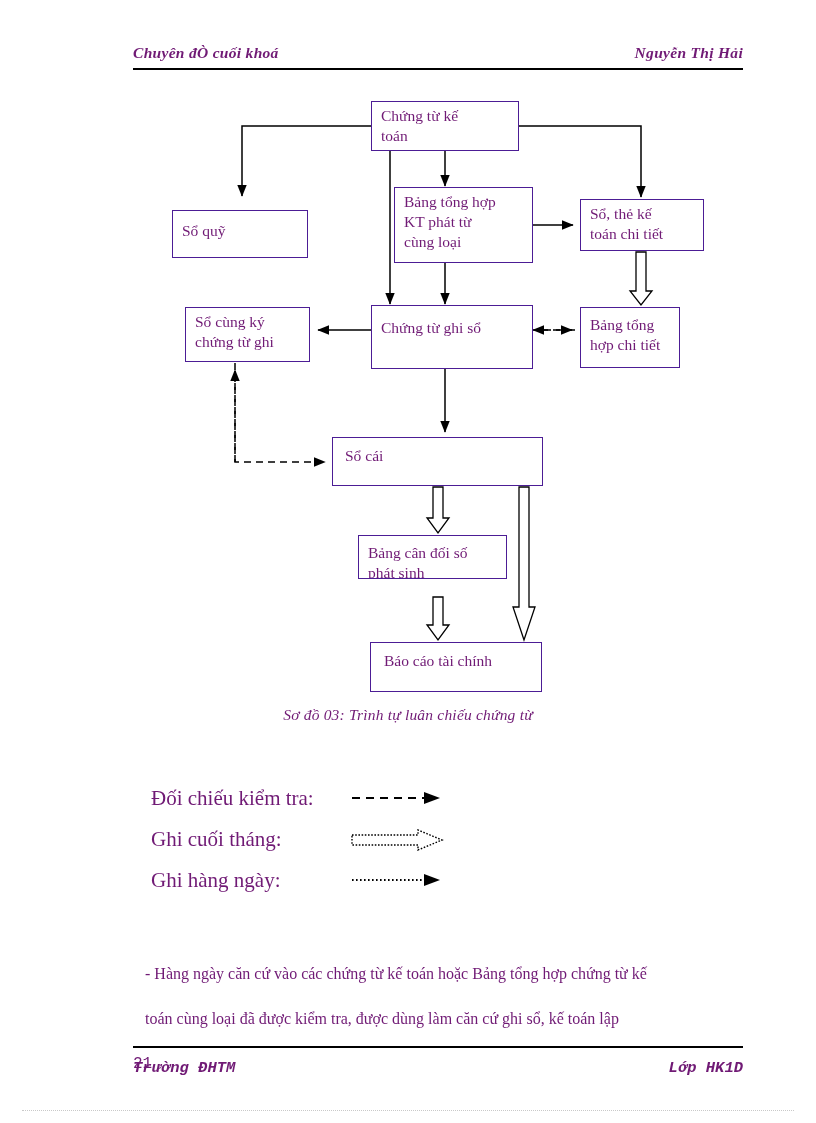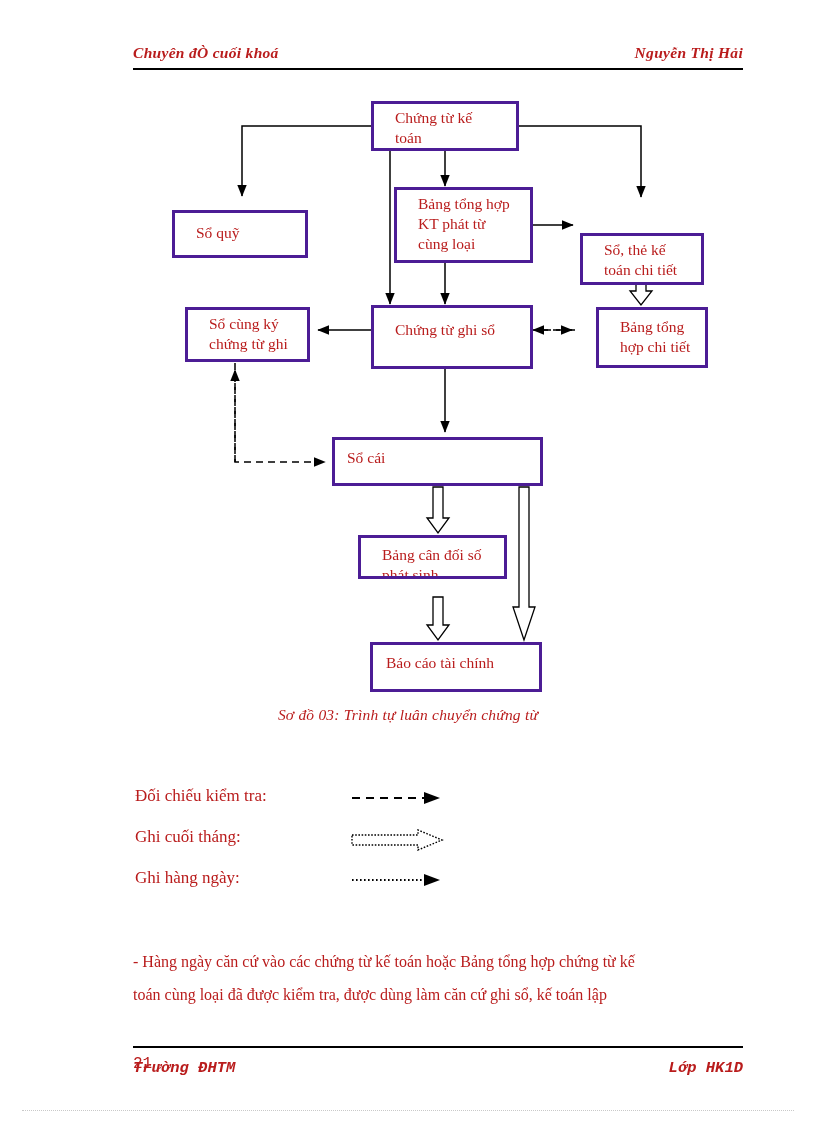--- a/index.html
+++ b/index.html
@@ -8,21 +8,21 @@
     padding: 0;
     background: #ffffff;
   }
   #page {
     position: relative;
     width: 816px;
     height: 1123px;
     background: #ffffff;
     overflow: hidden;
     font-family: "Liberation Serif", "DejaVu Serif", serif;
-    color: #b91c1c;
+    color: #701a75;
   }
 
   
   #header {
     position: absolute;
     left: 133px;
     top: 44px;
     width: 610px;
     height: 26px;
   }
@@ -51,26 +51,26 @@
     position: absolute;
     left: 0;
     top: 0;
     width: 816px;
     height: 740px;
   }
   #diagram svg { display: block; }
 
   .dbox {
     position: absolute;
-    border: 3px solid #4c1d95;
+    border: 1px solid #4c1d95;
     background: #fff;
     box-sizing: border-box;
     font-size: 15.5px;
     line-height: 1.28;
-    padding: 4px 0 0 21px;
+    padding: 4px 0 0 9px;
     overflow: hidden;
   }
   .dbox span { display: block; white-space: nowrap; }
 
   
   #caption {
     position: absolute;
     left: 0;
     top: 706px;
     width: 816px;
@@ -86,43 +86,43 @@
     left: 135px;
     top: 786px;
     width: 360px;
   }
   .legend-row {
     position: relative;
     height: 41px;
   }
   .legend-label {
     position: absolute;
-    left: 0;
+    left: 16px;
     top: 0;
-    font-size: 17px;
+    font-size: 21px;
     white-space: nowrap;
   }
   .legend-art {
     position: absolute;
     left: 215px;
     top: 2px;
     width: 110px;
     height: 22px;
   }
 
   
   #body-text {
     position: absolute;
     left: 133px;
     top: 946px;
     width: 612px;
     font-size: 16px;
     line-height: 2.05;
   }
-  #body-text p { margin: 0; }
+  #body-text p { margin: 12px; }
 
   
   #footer {
     position: absolute;
     left: 133px;
     top: 1046px;
     width: 610px;
     height: 40px;
     font-family: Liberation Mono, monospace;
   }
@@ -230,54 +230,54 @@
     <div class="dbox" style="left:172px;top:210px;width:136px;height:48px;padding-top:10px;">
       <span>Sổ quỹ</span>
     </div>
 
     <div class="dbox" style="left:394px;top:187px;width:139px;height:76px;">
       <span>Bảng tổng hợp</span>
       <span>KT phát từ</span>
       <span>cùng loại</span>
     </div>
 
-    <div class="dbox" style="left:580px;top:199px;width:124px;height:52px;margin-top:34px;">
+    <div class="dbox" style="left:580px;top:199px;width:124px;height:52px;">
       <span>Sổ, thẻ kế</span>
       <span>toán chi tiết</span>
     </div>
 
     <div class="dbox" style="left:185px;top:307px;width:125px;height:55px;">
       <span>Sổ cùng ký</span>
       <span>chứng từ ghi</span>
     </div>
 
     <div class="dbox" style="left:371px;top:305px;width:162px;height:64px;padding-top:12px;">
       <span>Chứng từ ghi  sổ</span>
     </div>
 
-    <div class="dbox" style="left:596px;top:307px;width:112px;height:61px;padding-top:7px;">
+    <div class="dbox" style="left:580px;top:307px;width:100px;height:61px;padding-top:7px;">
       <span>Bảng tổng</span>
       <span>hợp chi tiết</span>
     </div>
 
     <div class="dbox" style="left:332px;top:437px;width:211px;height:49px;padding-top:8px;padding-left:12px;">
       <span>Sổ cái</span>
     </div>
 
     <div class="dbox" style="left:358px;top:535px;width:149px;height:44px;padding-top:7px;">
       <span>Bảng cân đối số</span>
       <span>phát sinh</span>
     </div>
 
     <div class="dbox" style="left:370px;top:642px;width:172px;height:50px;padding-top:8px;padding-left:13px;">
       <span>Báo cáo tài  chính</span>
     </div>
   </div>
 
-  <div id="caption">Sơ đồ 03: Trình tự luân chuyển chứng từ</div>
+  <div id="caption">Sơ đồ 03: Trình tự luân chiếu chứng từ</div>
 
   <div id="legend">
 
     <div class="legend-row">
       <div class="legend-label">Đối chiếu kiểm tra:</div>
       <svg class="legend-art" viewBox="0 0 110 22">
         <line x1="2" y1="10" x2="76" y2="10" stroke="#000" stroke-width="2" stroke-dasharray="8,6"></line>
         <path d="M74,4 L90,10 L74,16 z" fill="#000"></path>
       </svg>
     </div>

